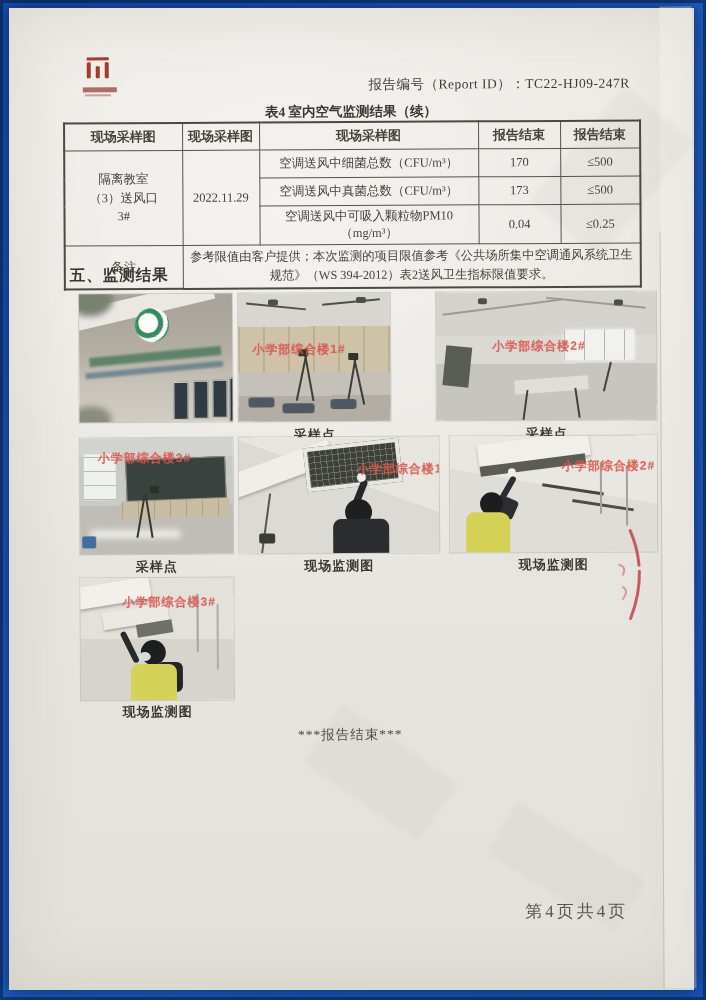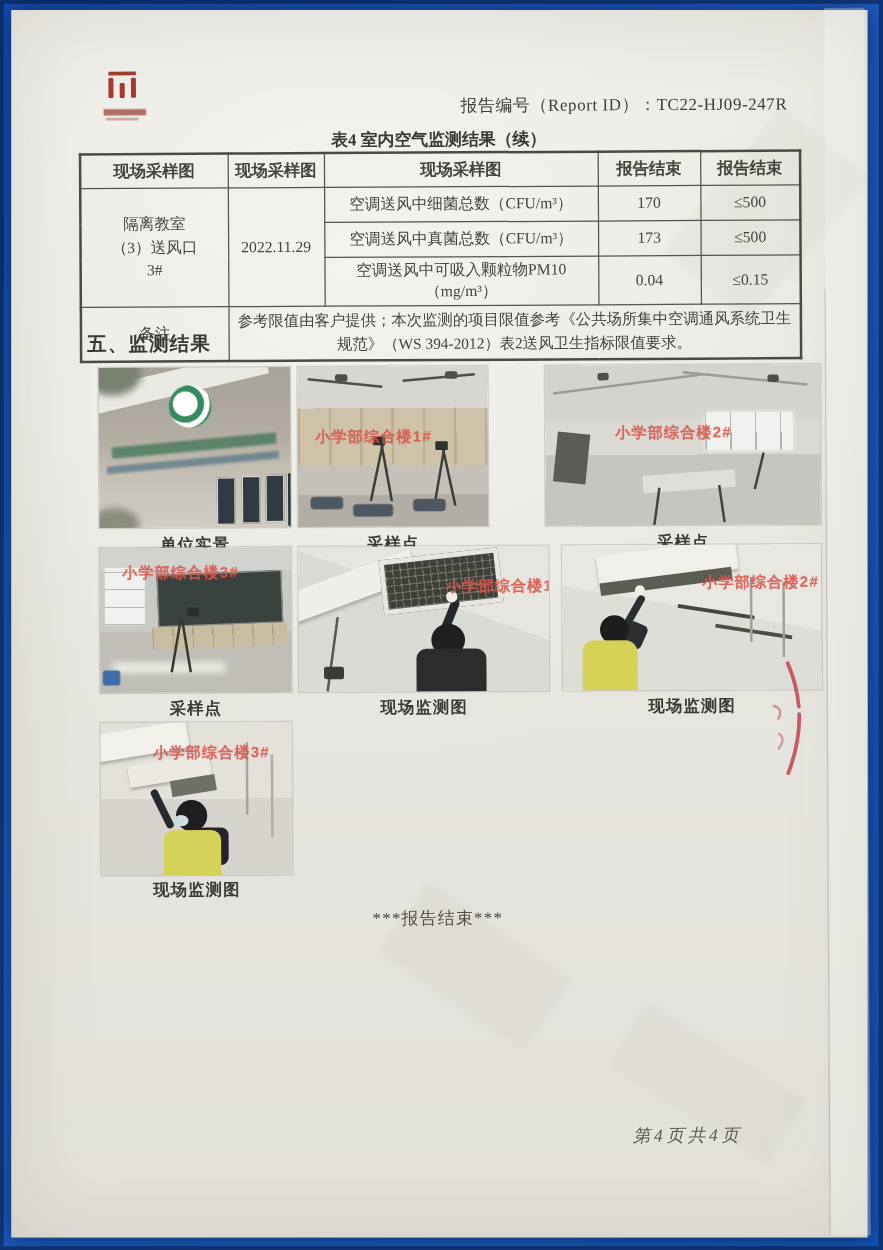--- a/index.html
+++ b/index.html
@@ -141,21 +141,21 @@
   .p7 .pipe2{left:136px;top:26px;width:2px;height:66px;background:#b0ada5;}
   .p7 .arm{left:46px;top:52px;width:6px;height:34px;background:#262a2d;transform:rotate(-26deg);border-radius:3px;}
   .p7 .head{left:60px;top:62px;width:25px;height:25px;background:#1c1e1f;border-radius:50%;}
   .p7 .mask{left:58px;top:74px;width:12px;height:9px;background:#cddfe5;border-radius:50%;}
   .p7 .vest{left:50px;top:86px;width:46px;height:36px;background:#d6d34f;border-radius:8px 8px 0 0;}
   .p7 .shoulder{left:76px;top:84px;width:26px;height:30px;background:#22262a;border-radius:6px;}
 
   
   .end-text{position:absolute;left:220px;top:718px;width:240px;text-align:center;
             font-size:13.5px;letter-spacing:1px;color:#504d46;}
-  .footer{position:absolute;left:495px;top:893px;font-size:14px;letter-spacing:3px;color:#5a574f;font-style:italic;}
+  .footer{position:absolute;left:514px;top:893px;font-size:17px;letter-spacing:3px;color:#5a574f;}
 
   
   .stamp{position:absolute;left:597px;top:514px;}
 </style>
 </head>
 <body>
 
 <div class="frame"></div>
 
 <div class="page">
@@ -205,21 +205,21 @@
         <td>≤500</td>
       </tr>
       <tr>
         <td>空调送风中真菌总数（CFU/m³）</td>
         <td>173</td>
         <td>≤500</td>
       </tr>
       <tr>
         <td>空调送风中可吸入颗粒物PM10（mg/m³）</td>
         <td>0.04</td>
-        <td>≤0.15</td>
+        <td>≤0.25</td>
       </tr>
       <tr>
         <td class="remark-label">备注</td>
         <td class="remark" colspan="4">参考限值由客户提供；本次监测的项目限值参考《公共场所集中空调通风系统卫生规范》（WS 394-2012）表2送风卫生指标限值要求。</td>
       </tr>
     </tbody>
       </table>
 
     <div class="section-heading">五、监测结果</div>
 
@@ -258,21 +258,20 @@
       <div class="fan" style="left:42px;top:6px;"></div>
       <div class="fan" style="left:178px;top:8px;"></div>
       <div class="winb" style="left:128px;top:38px;width:70px;height:30px;"></div>
       <div class="easel" style="left:8px;top:54px;"></div>
       <div class="tbl" style="left:78px;top:86px;width:74px;height:14px;"></div>
       <div class="leg" style="left:88px;top:98px;transform:rotate(8deg);"></div>
       <div class="leg" style="left:140px;top:96px;transform:rotate(-8deg);"></div>
       <div class="leg" style="left:170px;top:70px;transform:rotate(14deg);"></div>
       <span class="wm" style="left:56px;top:46px;">小学部综合楼2#</span>
     </div>
-    <div class="caption" style="left:71px;top:418px;width:153px;">单位实景</div>
     <div class="caption" style="left:230px;top:418px;width:152px;">采样点</div>
     <div class="caption" style="left:428px;top:418px;width:220px;">采样点</div>
 
     <div class="photo p4" style="left:71px;top:429px;width:153px;height:116px;">
       <div class="winl"></div>
       <div class="board"></div>
       <div class="cab"></div>
       <div class="floorlight"></div>
       <div class="leg" style="left:60px;top:56px;transform:rotate(10deg);"></div>
       <div class="leg" style="left:68px;top:56px;transform:rotate(-9deg);"></div>

